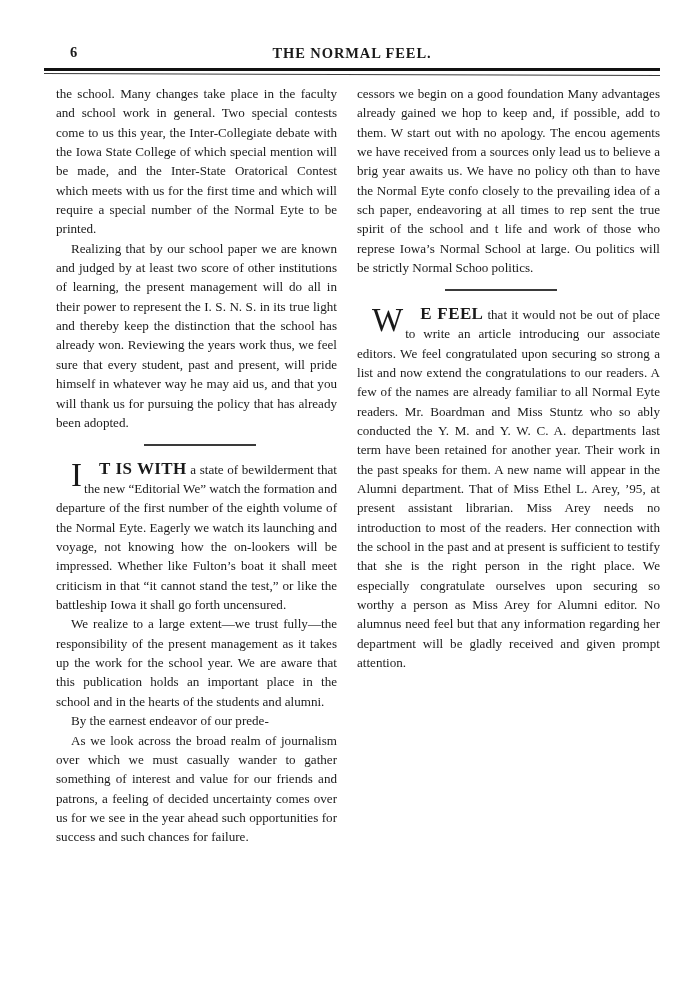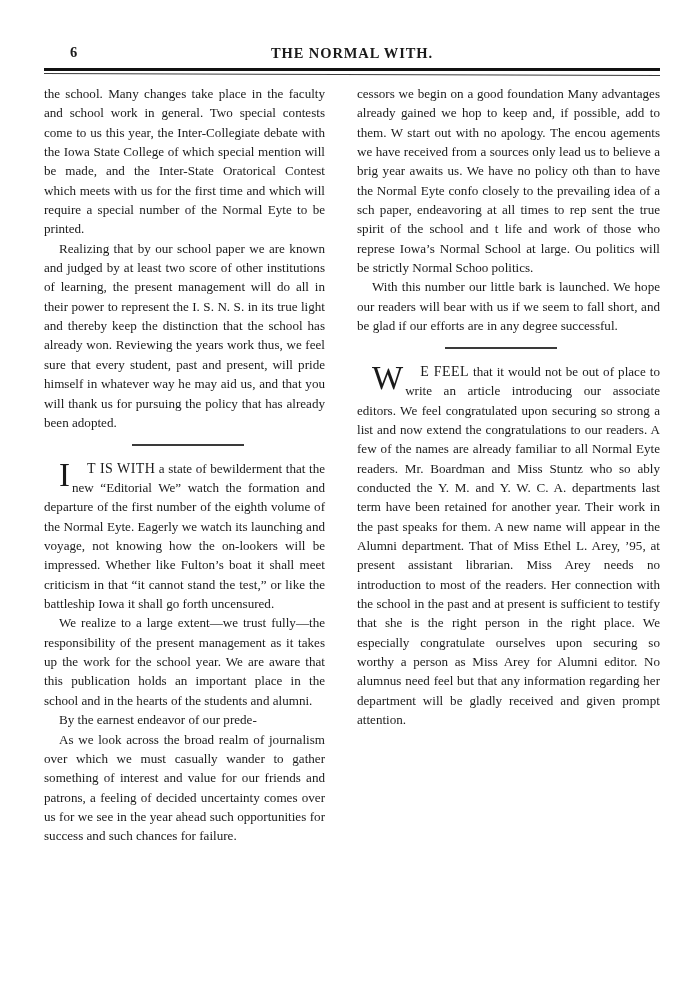--- a/index.html
+++ b/index.html
@@ -75,21 +75,21 @@
 
   
   .col {
     position: absolute;
     top: 84px;
     font-size: 13.1px;
     line-height: 19.35px;
     text-align: justify;
     text-justify: inter-word;
   }
-  .col-left  { left: 44px;  width: 281px; }
+  .col-left  { left: 56px;  width: 281px; }
   
   .col-right { left: 357px; width: 303px; }
 
   .col p {
     margin: 0;
     text-indent: 15px;
     white-space: pre-line;
   }
   .col p.noindent { text-indent: 0; }
 
@@ -110,37 +110,37 @@
   }
   .dropcap {
     float: left;
     font-size: 33px;
     line-height: 31px;
     font-weight: normal;
     padding: 1px 1px 0 0;
     margin-right: 1px;
   }
   .smallcaps {
-    font-size: 14px;
+    font-size: 17px;
     letter-spacing: .4px;
-    font-weight: normal;
+    font-weight: bold;
   }
   .dropcap-par .runover { display: inline; margin-top: 20px; }
 
   
   .col, .masthead { text-rendering: optimizeLegibility; }
 </style>
 </head>
 <body>
 
 <div class="page">
 
   <div class="masthead">
     <span class="folio">6</span>
-    <span class="head-title">THE NORMAL WITH.</span>
+    <span class="head-title">THE NORMAL FEEL.</span>
   </div>
 
   <div class="rule-thick"></div>
   <div class="rule-thin"></div>
 
   <div class="col col-left">
 
     <p class="noindent">the school.  Many changes take place in the faculty and school work in general.  Two special contests come to us  this  year,  the Inter-Collegiate debate with the Iowa State College of  which  special  mention  will  be made, and the Inter-State  Oratorical  Contest which meets with us for the first  time and which will require a special number of the Normal Eyte to be printed.</p>
     <p>Realizing that  by  our  school  paper  we are  known  and  judged  by  at  least  two score of other institutions of  learning, the present  management  will  do  all  in  their power to represent the  I.  S.  N.  S.  in its true light and thereby keep the distinction that the school has already won.   Reviewing the years work thus, we feel  sure  that every  student,  past  and  present,  will pride himself in whatever way he may  aid us, and that you will thank us for pursuing the policy that  has  already  been  adopted.</p>
 
@@ -149,21 +149,20 @@
     <p class="dropcap-par"><span class="dropcap">I</span><span class="smallcaps">T IS WITH</span><span class="runover"> a state of  bewilderment  that the new “Editorial We” watch  the  formation and departure of  the  first  number of the eighth  volume  of  the  Normal  Eyte. Eagerly we watch  its  launching  and  voyage, not knowing  how  the  on-lookers  will be impressed.   Whether like Fulton’s boat it shall meet  criticism  in  that  “it  cannot stand the test,” or like the battleship Iowa it shall go forth uncensured.</span></p>
 
     <p>We realize  to a  large  extent—we trust fully—the  responsibility  of  the  present management as it  takes  up  the  work  for the school year.   We  are  aware  that  this publication holds an important place in the school and in  the  hearts  of  the  students and alumni.</p>
     <p>By the earnest  endeavor  of  our  prede-</p>
     <p>As we look  across  the  broad  realm  of journalism over  which  we  must  casually wander to gather something of interest and value for our friends and patrons, a feeling of decided uncertainty  comes  over  us  for we see in the  year  ahead  such  opportunities  for  success  and  such  chances  for failure.</p>
   </div>
 
   <div class="col col-right">
 
     <p class="noindent">cessors we begin  on  a  good  foundation Many advantages already gained  we  hop to keep and, if  possible,  add  to  them.   W start  out  with  no apology.   The  encou agements  we  have  received   from    a sources  only  lead  us  to believe  a  brig year awaits us.   We have no  policy  oth than  to have  the  Normal  Eyte  confo closely to  the  prevailing  idea  of  a  sch paper, endeavoring at all  times  to  rep sent the true spirit of  the  school  and  t life  and  work  of  those  who  represe Iowa’s  Normal  School  at  large.    Ou politics  will  be  strictly  Normal  Schoo politics.</p>
-    <p>With  this  number  our  little  bark  is launched.  We hope our readers  will  bear with us if we  seem  to  fall  short,  and  be glad if our efforts are  in  any  degree  successful.</p>
 
     <div class="dinkus"></div>
 
     <p class="dropcap-par"><span class="dropcap">W</span><span class="smallcaps">E FEEL</span><span class="runover"> that  it  would  not  be  out  of place to write an  article  introducing our associate editors.  We feel  congratulated upon securing  so  strong  a  list  and now  extend  the  congratulations  to  our readers.   A few of the names  are  already familiar to all Normal Eyte readers.    Mr. Boardman and  Miss  Stuntz  who  so  ably conducted the Y. M. and Y.  W.  C.  A.  departments  last  term  have  been  retained for another year.   Their work in  the  past speaks  for them.   A  new  name  will  appear in the  Alumni  department.   That  of Miss Ethel L. Arey, ’95, at  present  assistant librarian.   Miss  Arey  needs  no  introduction to most of  the  readers.   Her  connection with the school in the  past  and  at present is sufficient to  testify  that  she  is the right  person  in  the  right  place.   We especially congratulate ourselves upon  securing so worthy  a  person  as  Miss  Arey for  Alumni  editor.   No  alumnus   need feel but that any information regarding her department  will  be  gladly  received  and given prompt attention.</span></p>
 
   </div>
 
 </div>
 
 </body></html>

